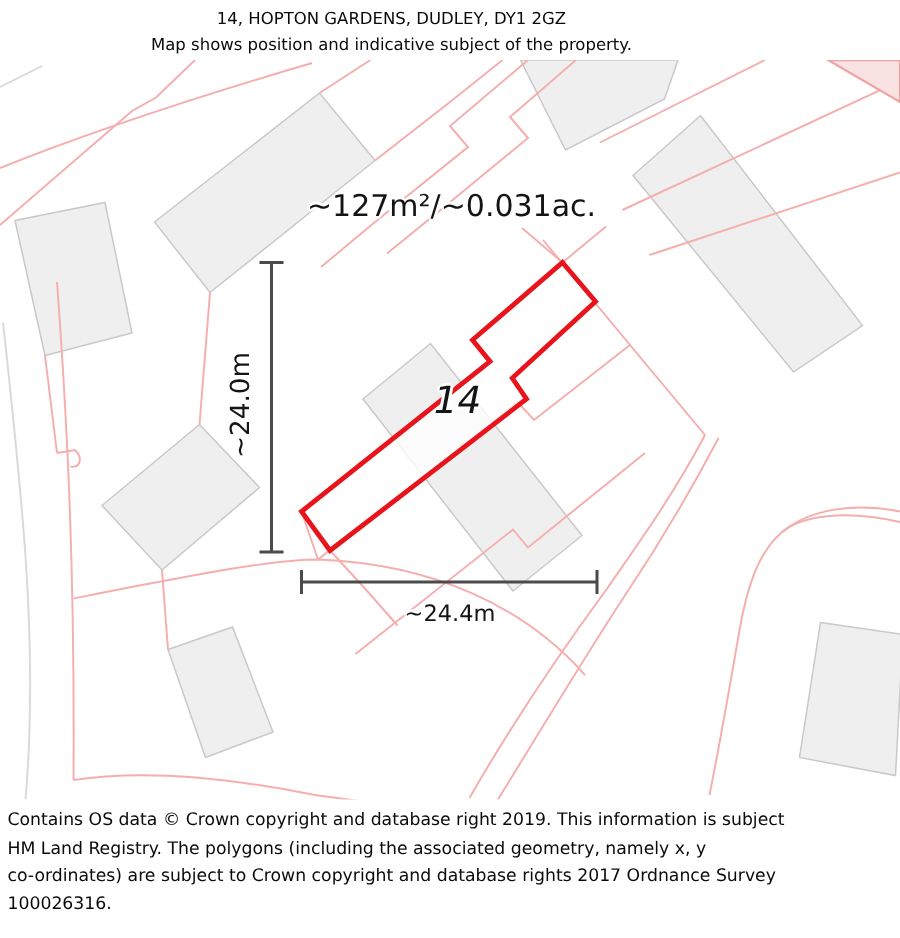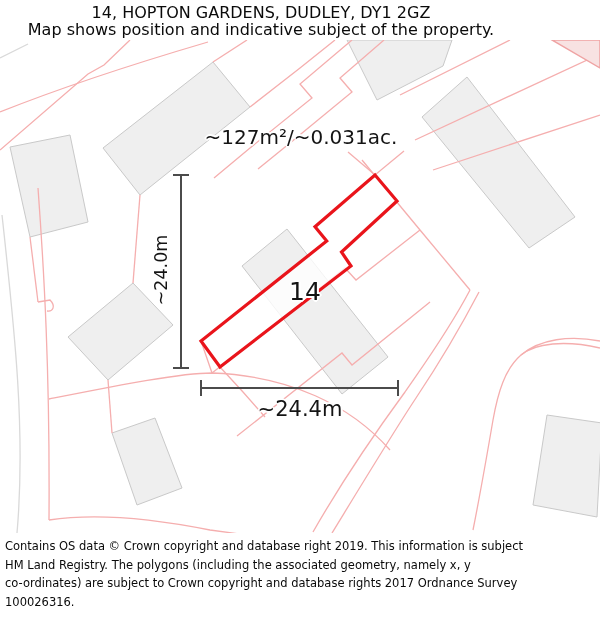--- a/index.html
+++ b/index.html
@@ -1,30 +1,30 @@
 <!DOCTYPE html>
 <html><head>
 <meta charset="utf-8">
 <style>
   html,body{margin:0;padding:0;background:#ffffff;}
   .page{
     position:relative;width:600px;height:625px;overflow:hidden;background:#ffffff;
     font-family:"DejaVu Sans","Liberation Sans",sans-serif;color:#111;
   }
   .header{position:absolute;top:4px;left:0;width:522px;text-align:center;}
-  .header .title,.header .subtitle{font-size:16px;line-height:17px;color:#0a0a0a;white-space:nowrap;}
+  .header .title,.header .subtitle{font-size:11px;line-height:17px;color:#0a0a0a;white-space:nowrap;}
   .map{position:absolute;top:40px;left:0;width:592px;height:493px;}
   #map-svg{position:absolute;top:0;left:0;}
   .map-label{
     position:absolute;transform:translate(-50%,-50%);white-space:nowrap;color:#141414;
     text-shadow:-2px 0 #fff,2px 0 #fff,0 -2px #fff,0 2px #fff,-1px -1px #fff,1px 1px #fff,1px -1px #fff,-1px 1px #fff;
   }
   .area-label{left:301px;top:97px;font-size:20px;}
-  .plot-number{left:305px;top:251px;font-size:25px;}
-  .dim-h-label{left:300px;top:369px;font-size:21px;}
+  .plot-number{left:305px;top:227px;font-size:25px;font-style:italic;}
+  .dim-h-label{left:300px;top:369px;font-size:15px;}
   .dim-v-label{left:161px;top:230px;font-size:17.5px;transform:translate(-50%,-50%) rotate(-90deg);}
   .footer{
     position:absolute;top:537px;left:5px;right:2px;
     font-size:11.5px;line-height:18.6px;color:#0a0a0a;
   }
 </style>
 </head>
 <body>
 
 <div class="page">

